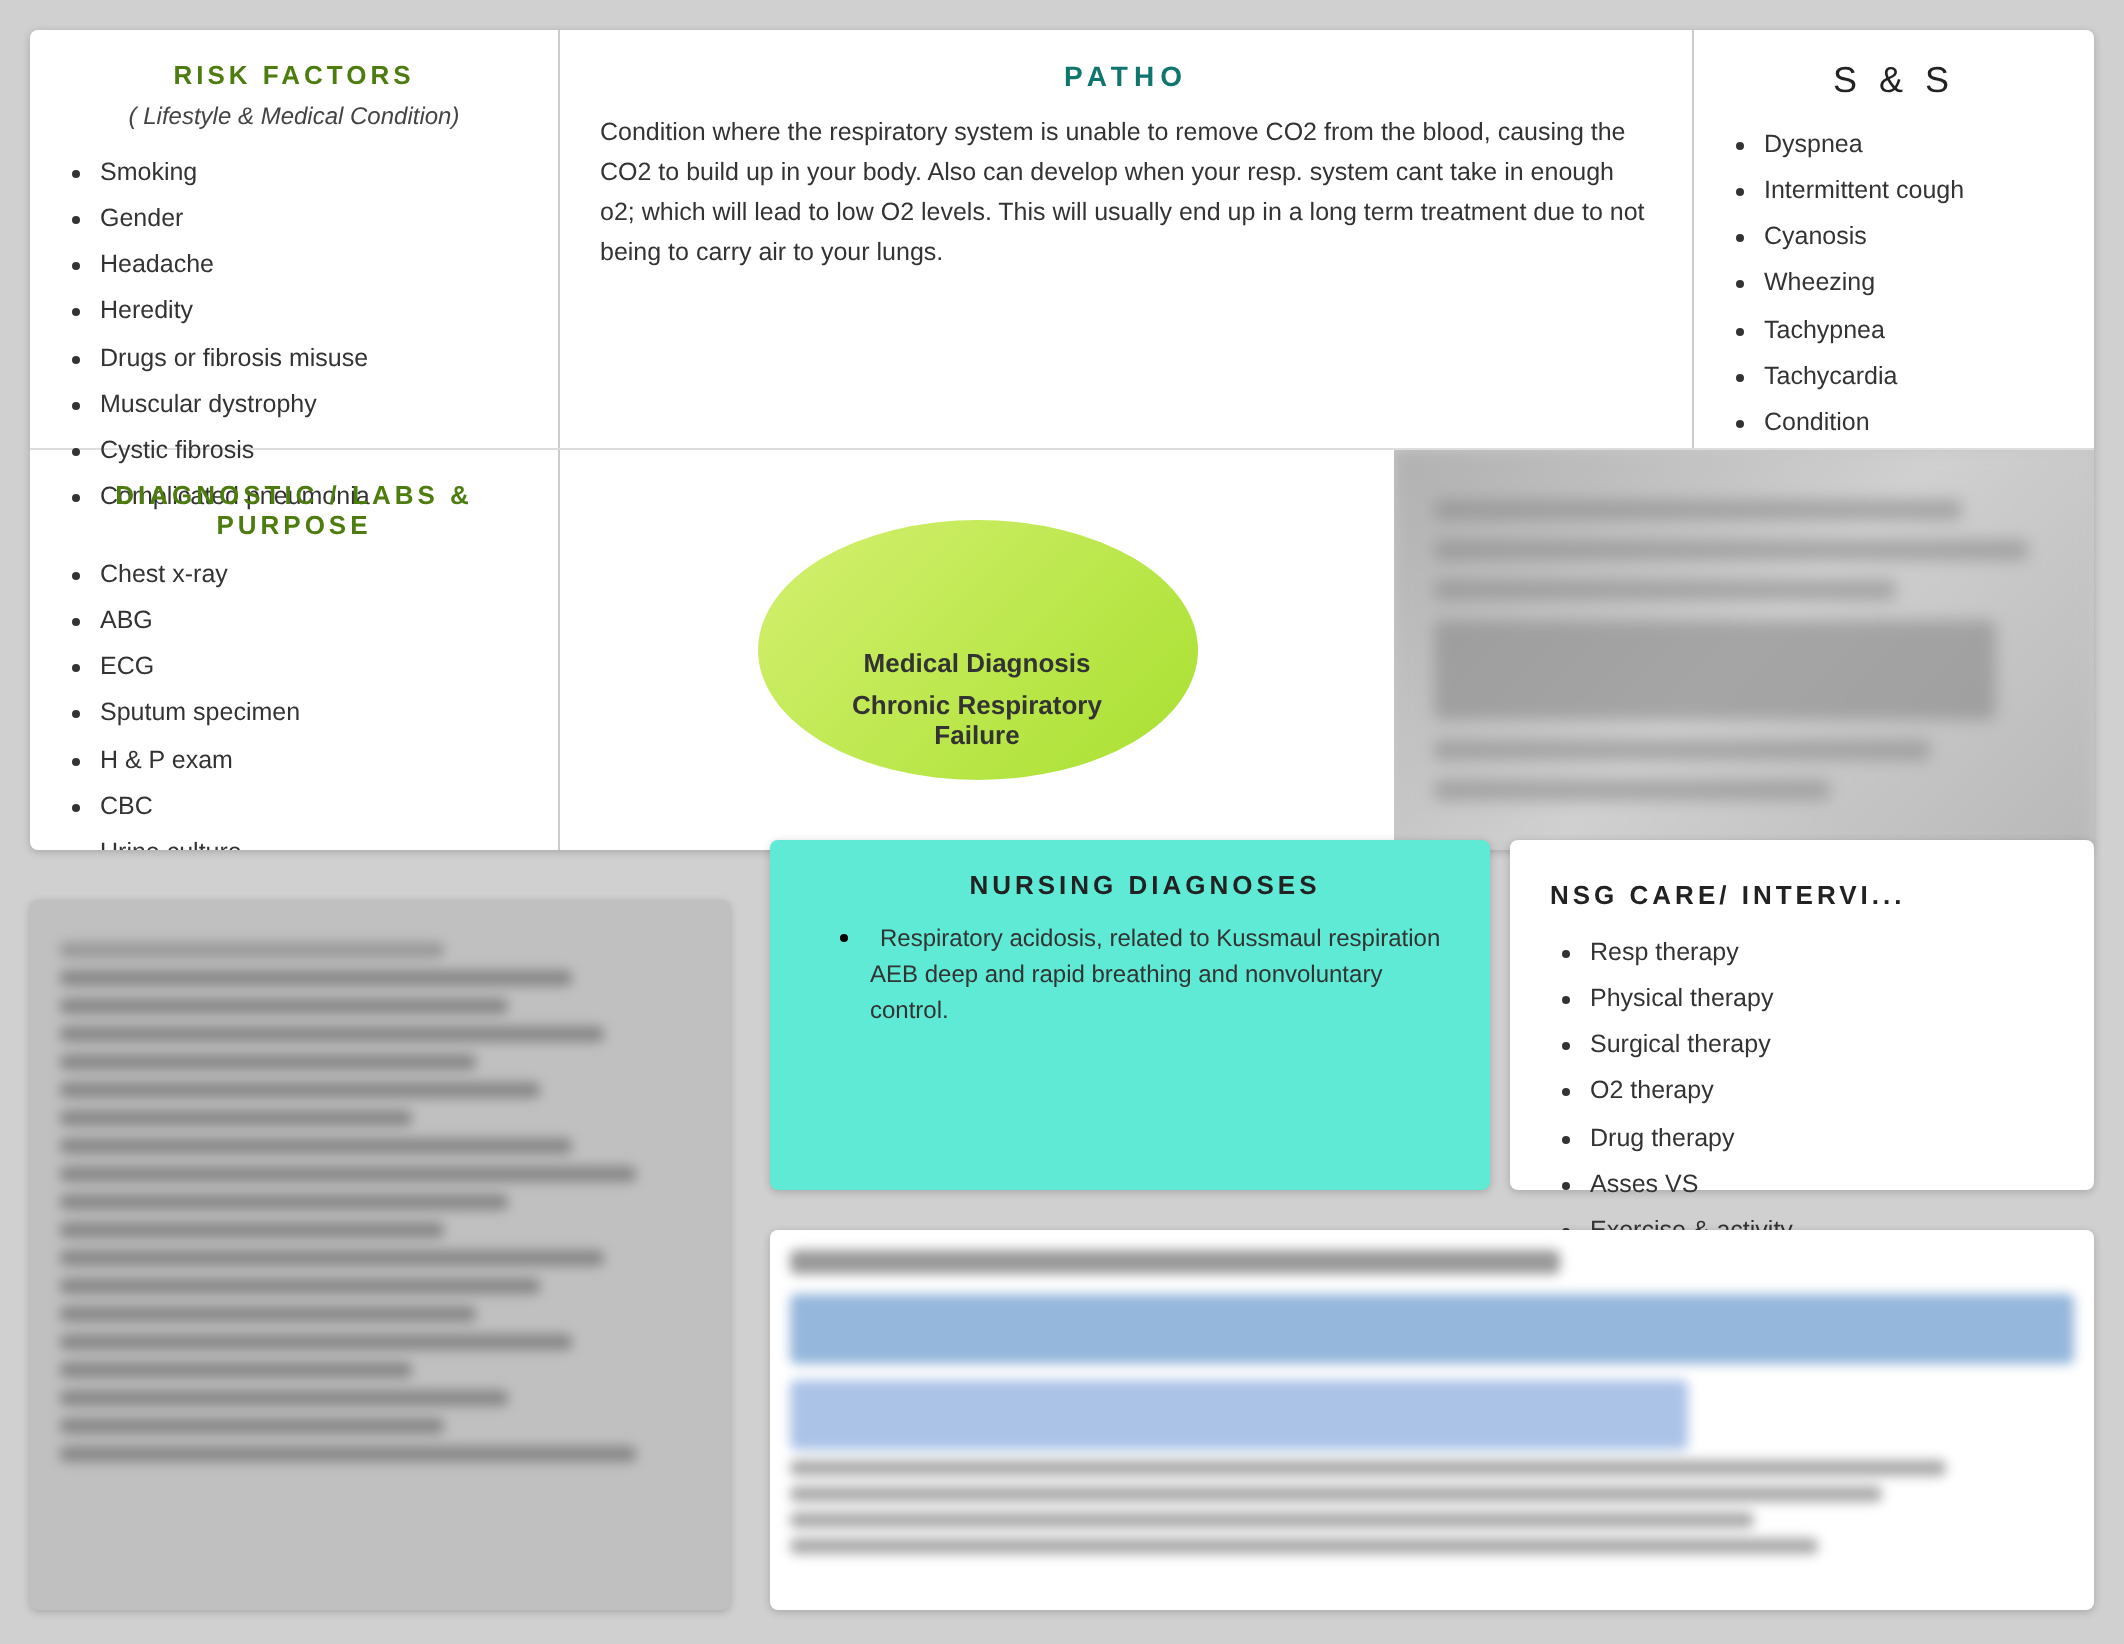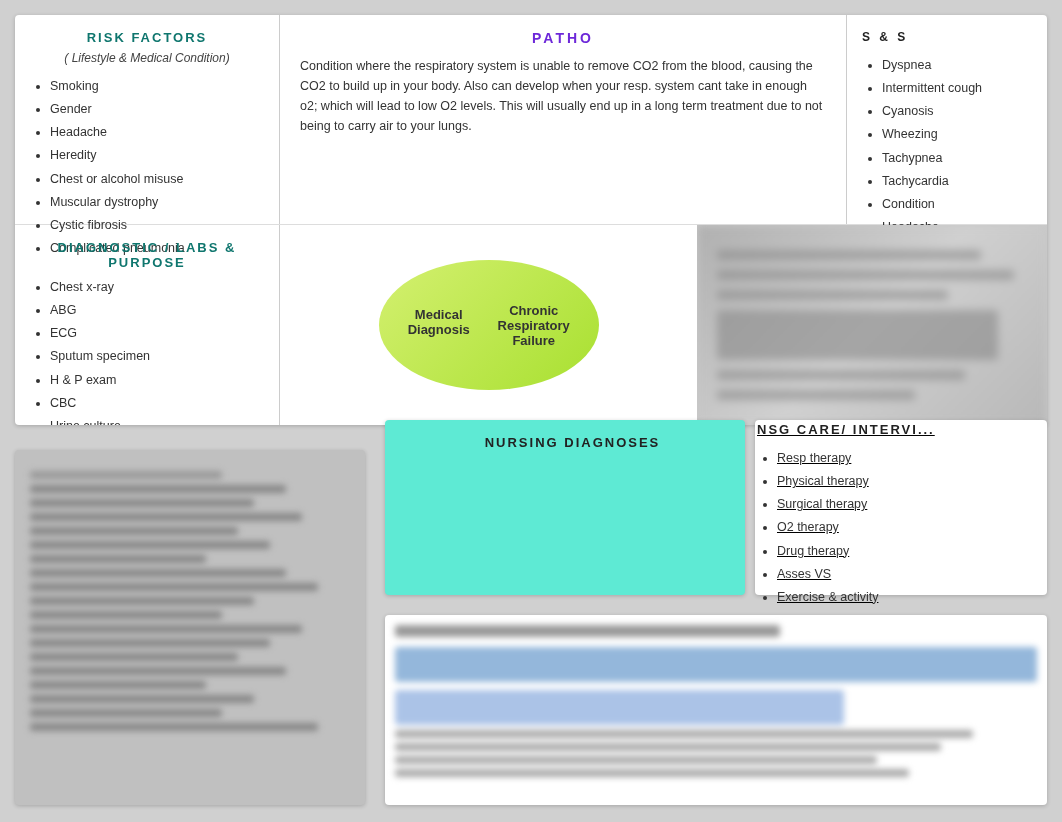--- a/index.html
+++ b/index.html
@@ -26,21 +26,21 @@
       border-right: 1px solid #ccc;
       padding: 15px;
       flex-shrink: 0;
     }
 
     .section-title {
       font-size: 13px;
       font-weight: bold;
       letter-spacing: 2px;
       text-align: center;
-      color: #0f766e;
+      color: #4d7c0f;
       margin-bottom: 6px;
     }
 
     .section-subtitle {
       font-size: 12px;
       text-align: center;
       color: #444;
       margin-bottom: 10px;
       font-style: italic;
     }
@@ -59,40 +59,41 @@
       padding: 15px 20px;
       border-right: 1px solid #ccc;
     }
 
     .patho-title {
       font-size: 14px;
       font-weight: bold;
       letter-spacing: 3px;
       text-align: center;
       margin-bottom: 10px;
-      color: #6d28d9;
+      color: #0f766e;
     }
 
     .patho-text {
       font-size: 12.5px;
       color: #333;
       line-height: 1.6;
     }
 
     
     .ss-panel {
       width: 200px;
       padding: 15px;
       flex-shrink: 0;
     }
 
     .ss-title {
-      font-size: 12px;
-      font-weight: bold;
+      font-size: 18px;
+      font-weight: normal;
       letter-spacing: 3px;
+      text-align: center;
       margin-bottom: 10px;
       color: #222;
     }
 
     
     .full-top-card {
       position: absolute;
       top: 15px;
       left: 15px;
       right: 15px;
@@ -130,21 +131,21 @@
       padding: 10px;
     }
 
     .med-diagnosis-oval {
       width: 220px;
       height: 130px;
       background: #c8f060;
       background: linear-gradient(135deg, #d4f070, #a8e030);
       border-radius: 50%;
       display: flex;
-      flex-direction: row;
+      flex-direction: column;
       align-items: center;
       justify-content: flex-end;
       text-align: center;
       padding: 15px;
     }
 
     .med-diagnosis-title {
       font-size: 13px;
       font-weight: bold;
       color: #333;
@@ -247,22 +248,21 @@
     
     .nsg-care-card {
       position: absolute;
       top: 420px;
       left: 755px;
       right: 15px;
       height: 175px;
       background: white;
       border-radius: 4px;
       box-shadow: 0 1px 4px rgba(0,0,0,0.2);
-      padding: 2px;
-      text-decoration: underline;
+      padding: 20px;
     }
 
     .nsg-care-title {
       font-size: 13px;
       font-weight: bold;
       letter-spacing: 2px;
       margin-bottom: 10px;
       color: #222;
     }
 
@@ -327,21 +327,21 @@
     <div class="top-row">
 
       <div class="risk-factors-panel">
         <div class="section-title">RISK FACTORS</div>
         <div class="section-subtitle">( Lifestyle &amp; Medical Condition)</div>
         <ul class="bullet-list">
           <li><span>Smoking</span></li>
           <li><span>Gender</span></li>
           <li><span>Headache</span></li>
           <li><span>Heredity</span></li>
-          <li><span>Chest or alcohol misuse</span></li>
+          <li><span>Drugs or fibrosis misuse</span></li>
           <li><span>Muscular dystrophy</span></li>
           <li><span>Cystic fibrosis</span></li>
           <li><span>Complicated pneumonia</span></li>
         </ul>
       </div>
 
       <div class="patho-panel">
         <div class="patho-title">PATHO</div>
         <p class="patho-text">Condition where the respiratory system is unable to remove CO2 from the blood, causing the CO2 to build up in your body. Also can develop when your resp. system cant take in enough o2; which will lead to low O2 levels. This will usually end up in a long term treatment due to not being to carry air to your lungs.</p>
       </div>
@@ -423,20 +423,25 @@
       <div class="bl-line" style="width:80%;"></div>
       <div class="bl-line" style="width:55%;"></div>
       <div class="bl-line" style="width:70%;"></div>
       <div class="bl-line" style="width:60%;"></div>
       <div class="bl-line" style="width:90%;"></div>
     </div>
   </div>
 
   <div class="nursing-card">
     <div class="nursing-title">NURSING DIAGNOSES</div>
+    <ul style="list-style:disc; padding-left:20px;">
+      <li>
+        <span class="nursing-item">Respiratory acidosis, related to Kussmaul respiration AEB deep and rapid breathing and nonvoluntary control.</span>
+      </li>
+    </ul>
   </div>
 
   <div class="nsg-care-card">
     <div class="nsg-care-title">NSG CARE/ INTERVI...</div>
     <ul class="bullet-list">
       <li><span>Resp therapy</span></li>
       <li><span>Physical therapy</span></li>
       <li><span>Surgical therapy</span></li>
       <li><span>O2 therapy</span></li>
       <li><span>Drug therapy</span></li>

